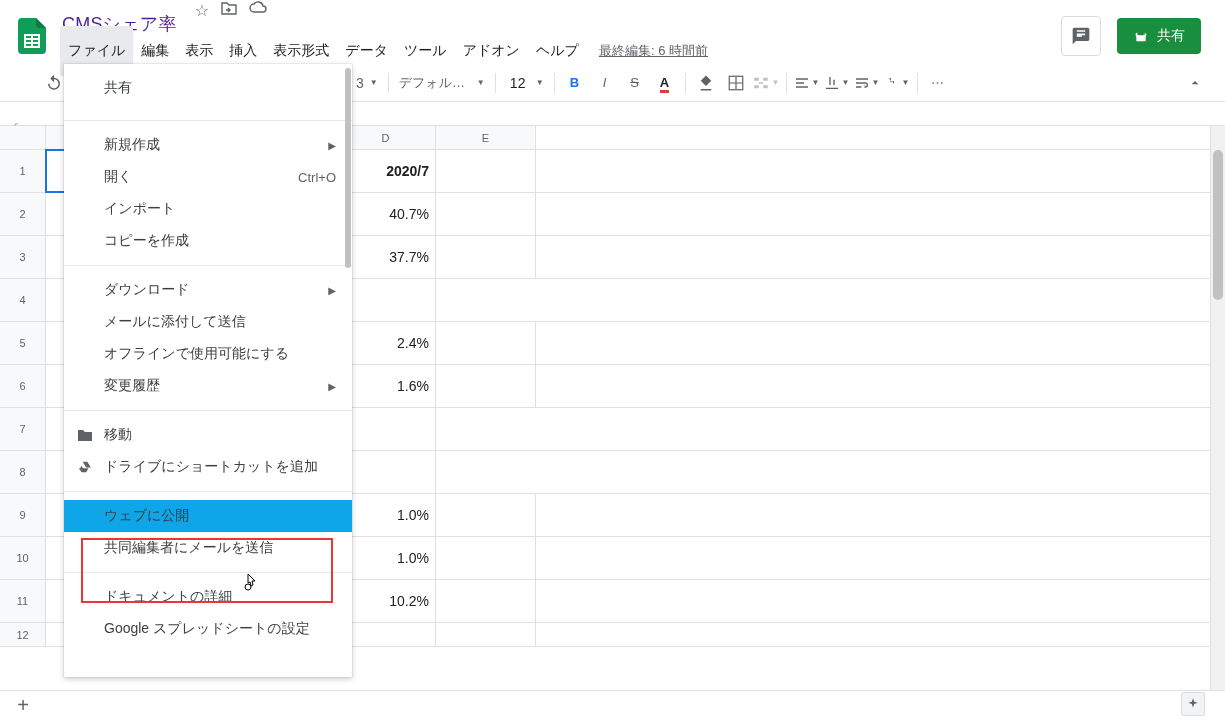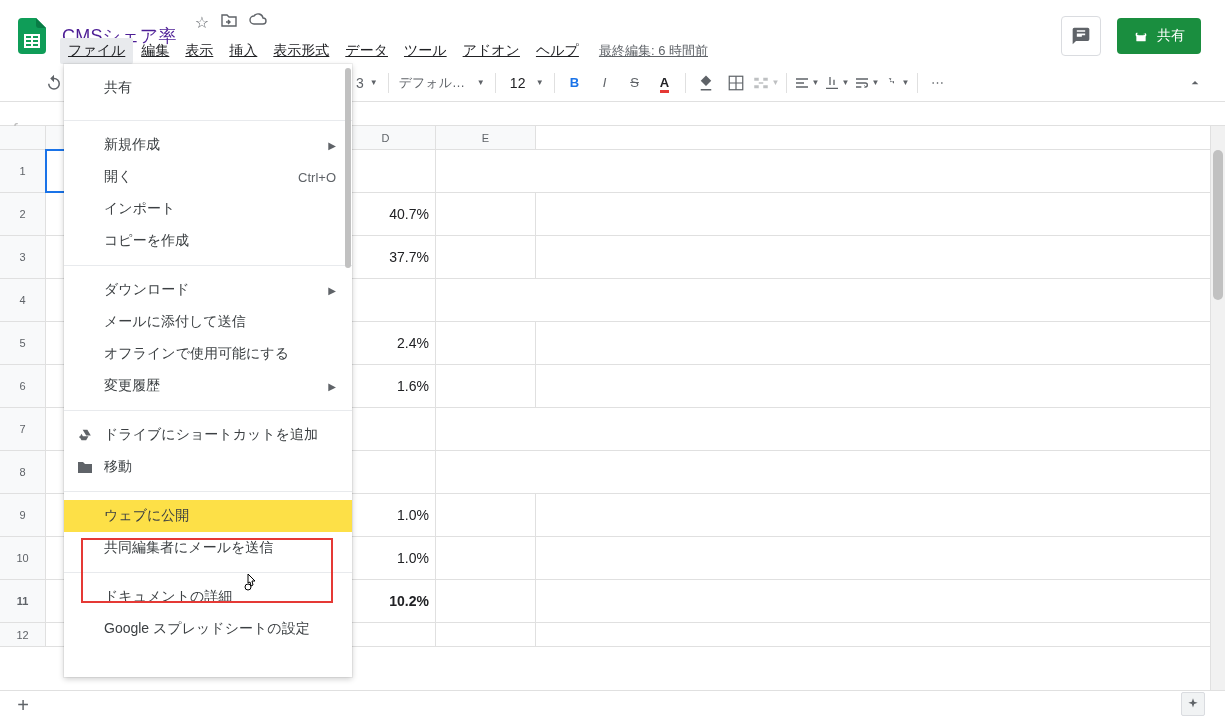--- a/index.html
+++ b/index.html
@@ -8,21 +8,21 @@
 
 .header { height: 64px; display: flex; align-items: center; padding: 8px 8px 0 8px; }
 .logo { width: 40px; height: 40px; display:flex; align-items:center; justify-content:center; margin: 0 4px; }
 .logo svg { width: 28px; height: 36px; }
 .title-area { flex: 1; display: flex; flex-direction: column; }
 .title-row { display: flex; align-items: center; gap: 10px; height: 28px; padding-left: 6px;}
 .doc-title { font-size: 18px; color: #4c1d95; letter-spacing: .2px; margin-top: 28px; }
 .title-icons { display: flex; gap: 12px; margin-left: 8px; }
 .title-icons span { color: #5f6368; font-size: 16px; cursor: pointer; }
 .menubar { display: flex; align-items: center; gap: 0; padding: 2px 0 0 4px; font-size: 14px; color: #202124; }
-.menubar .menu-item { padding: 4px 8px; cursor: pointer; border-radius: 2px; text-decoration: underline; }
+.menubar .menu-item { padding: 16px 8px; cursor: pointer; border-radius: 2px; }
 .menubar .menu-item.active { background: #e8eaed; }
 .last-edit { color: #5f6368; text-decoration: underline; font-size: 13px; margin-left: 12px; }
 .header-right { display: flex; align-items: center; gap: 16px; padding-right: 16px; }
 .comment-btn { width: 40px; height: 40px; display:flex; align-items:center; justify-content:center; background:#fff; border:1px solid #dadce0; border-radius: 4px; cursor:pointer;}
 .comment-btn svg { width:20px; height:20px; fill:#5f6368;}
 .share-btn { background: #1a8e3f; color:#fff; height:36px; padding: 0 16px; border-radius:4px; display:flex; align-items:center; gap:8px; font-size:14px; font-weight:500; cursor:pointer;}
 .share-btn svg { width:16px; height:16px; fill:#fff;}
 
 
 .toolbar { height: 38px; border-bottom: 1px solid #e0e0e0; display: flex; align-items: center; padding: 0 16px 0 40px; gap: 2px; color:#5f6368;}
@@ -70,21 +70,21 @@
 .add-sheet { width:30px; height:30px; display:flex; align-items:center; justify-content:center; font-size:20px; color:#5f6368; cursor:pointer;}
 .explore { position:absolute; right:20px; bottom:4px; width:24px; height:24px; background:#f1f3f4; border:1px solid #dadce0; border-radius:2px; display:flex; align-items:center; justify-content:center;}
 
 
 .dropdown { position:absolute; left:64px; top:64px; width:288px; background:#fff; box-shadow: 0 2px 6px rgba(0,0,0,0.2), 0 0 0 1px rgba(0,0,0,0.05); z-index:100; max-height: 652px; overflow:hidden;}
 .dd-thumb { position:absolute; right:1px; top:4px; width:6px; height:200px; background:#c1c1c1; border-radius:3px;}
 .dd-item { height: 32px; display:flex; align-items:center; padding: 0 16px 0 40px; font-size:14px; color:#3c4043; cursor:pointer; position:relative;}
 .dd-item .dd-icon { position:absolute; left:12px; width:18px; height:18px; display:flex; align-items:center; justify-content:center; color:#5f6368;}
 .dd-item .dd-shortcut { margin-left:auto; color:#5f6368; font-size:13px;}
 .dd-item .dd-arrow { margin-left:auto; color:#5f6368; font-size:10px;}
-.dd-item.hover { background:#fde047;}
+.dd-item.hover { background:#0ea5e9;}
 .dd-sep { height:1px; background:#e8eaed; margin: 8px 0;}
 .dd-item.tall { height: 48px;}
 .highlight-box { position:absolute; border:2px solid #e53935; pointer-events:none; z-index:101;}
 .cursor { position:absolute; z-index:102; width:16px; height:20px;}
 
 svg { display:block; }
 </style>
 </head>
 <body>
 
@@ -236,20 +236,21 @@
     <div class="col-header col-D">D</div>
     <div class="col-header col-E">E</div>
     <div class="col-header col-rest"></div>
   </div>
   <div class="rows" id="rows">
       <div class="row" style="height: 43px;">
         <div class="row-header">1</div>
         <div class="cell col-A selected-cell"></div>
         <div class="cell col-B"></div>
         <div class="cell col-C"></div>
+        <div class="cell col-D header-cell">2020/7</div>
         <div class="cell col-E"></div>
         <div class="cell col-rest"></div>
       </div>
       <div class="row" style="height: 43px;">
         <div class="row-header">2</div>
         <div class="cell col-A"></div>
         <div class="cell col-B"></div>
         <div class="cell col-C"></div>
         <div class="cell col-D">40.7%</div>
         <div class="cell col-E"></div>
@@ -317,21 +318,21 @@
       </div>
       <div class="row" style="height: 43px;">
         <div class="row-header">10</div>
         <div class="cell col-A"></div>
         <div class="cell col-B"></div>
         <div class="cell col-C"></div>
         <div class="cell col-D">1.0%</div>
         <div class="cell col-E"></div>
         <div class="cell col-rest"></div>
       </div>
-      <div class="row" style="height: 43px; font-weight: bold;">
+      <div class="row" style="height: 43px;">
         <div class="row-header">11</div>
         <div class="cell col-A"></div>
         <div class="cell col-B"></div>
         <div class="cell col-C"></div>
         <div class="cell col-D">10.2%</div>
         <div class="cell col-E"></div>
         <div class="cell col-rest"></div>
       </div>
       <div class="row" style="height: 24px;">
         <div class="row-header">12</div>
@@ -385,36 +386,36 @@
       <span>メールに添付して送信</span>
     </div>
   <div class="dd-item">
       <span>オフラインで使用可能にする</span>
     </div>
   <div class="dd-item">
       <span>変更履歴</span>
       <span class="dd-arrow">▶</span>
     </div>
   <div class="dd-sep"></div>
+  <div class="dd-item">
+      <span class="dd-icon">
+        <svg width="16" height="14" viewBox="0 0 16 14" fill="#5f6368">
+          <path d="M1 2h5l2 2h7v9H1z"></path>
+        </svg>
+      </span>
+      <span>移動</span>
+    </div>
   <div class="dd-item">
       <span class="dd-icon">
         <svg width="16" height="14" viewBox="0 0 24 24" fill="#5f6368">
           <path d="M8 3h8l6 10h-8zM2 17l4-7 4 7zM14 21H6l-4-7h16z"></path>
         </svg>
       </span>
       <span>ドライブにショートカットを追加</span>
     </div>
-  <div class="dd-item">
-      <span class="dd-icon">
-        <svg width="16" height="14" viewBox="0 0 16 14" fill="#5f6368">
-          <path d="M1 2h5l2 2h7v9H1z"></path>
-        </svg>
-      </span>
-      <span>移動</span>
-    </div>
   <div class="dd-sep"></div>
   <div class="dd-item hover">
       <span>ウェブに公開</span>
     </div>
   <div class="dd-item">
       <span>共同編集者にメールを送信</span>
     </div>
   <div class="dd-sep"></div>
   <div class="dd-item">
       <span>ドキュメントの詳細</span>

